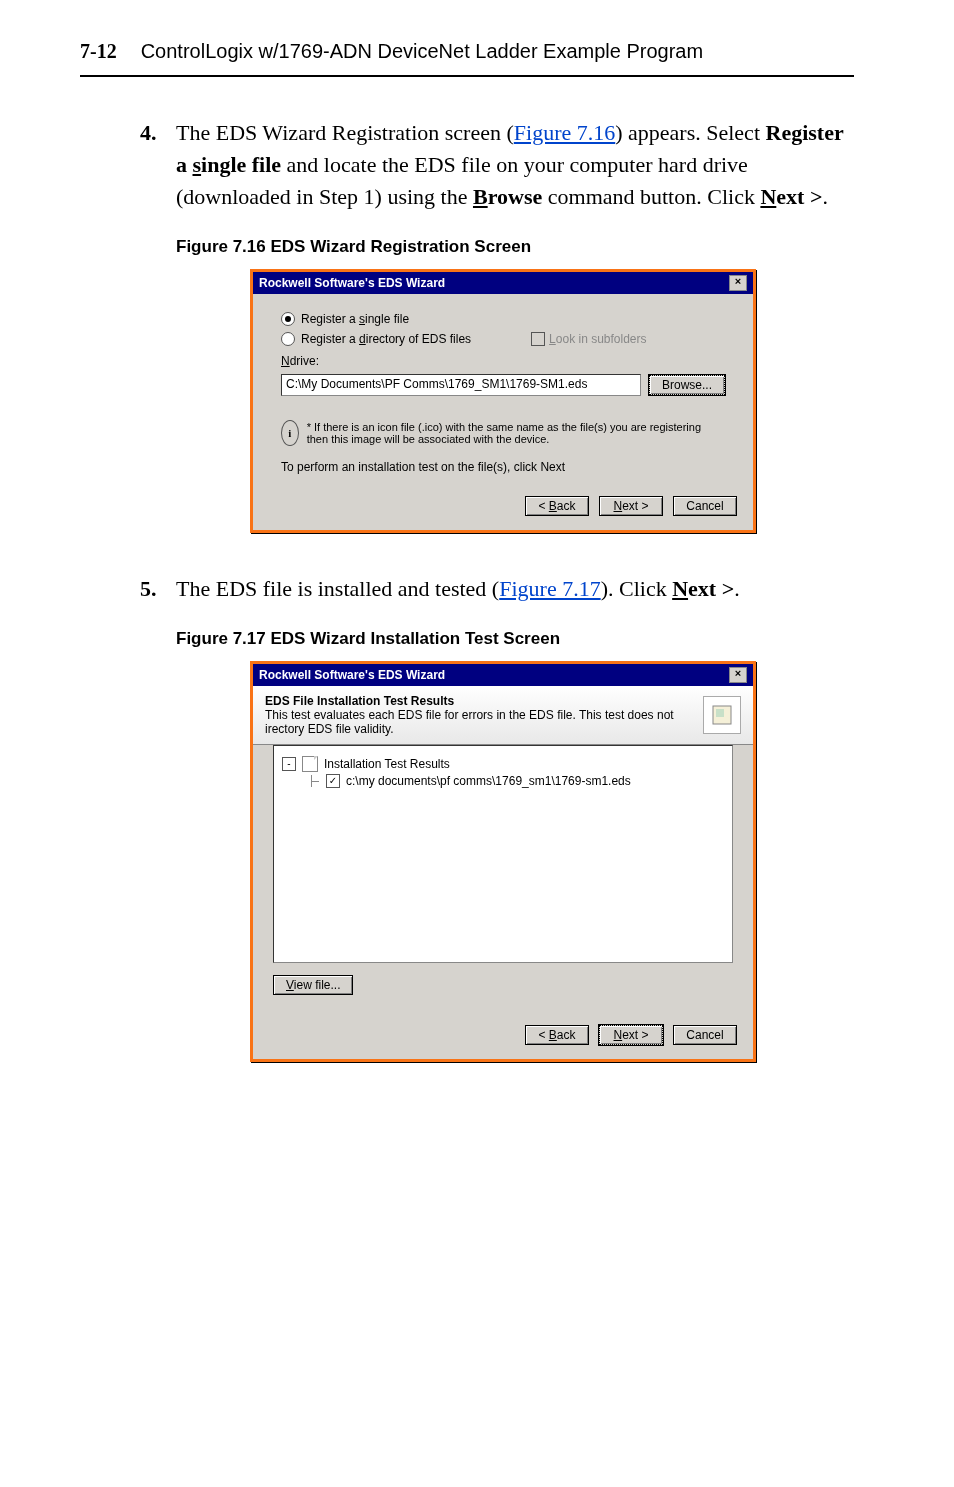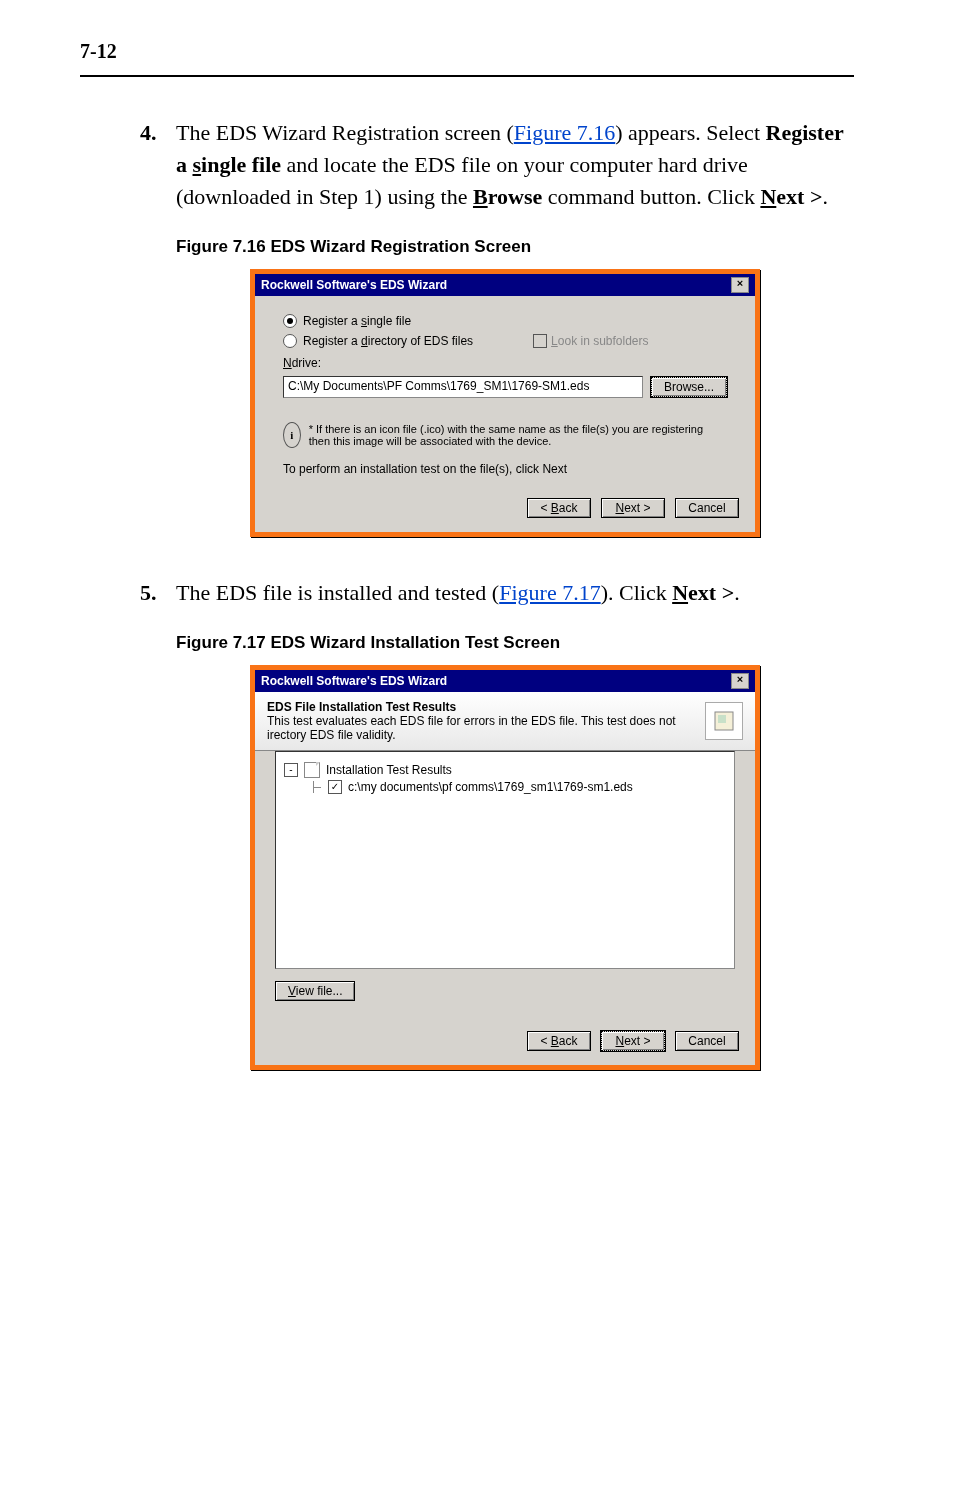--- a/index.html
+++ b/index.html
@@ -46,21 +46,21 @@
     font-size: 17px;
     margin: 18px 0 12px 96px;
   }
   
   .dialog {
     width: 500px;
     margin: 0 0 40px 170px;
     background: #d6d3ce;
     font-family: "MS Sans Serif", Tahoma, Arial, sans-serif;
     font-size: 12px;
-    border: 5px solid #f97316;
+    border: 3px solid #f97316;
     box-shadow: 1px 1px 0 #000;
     position: relative;
   }
   .titlebar {
     background: #000080;
     color: #fff;
     font-weight: bold;
     padding: 3px 6px;
     display: flex;
     justify-content: space-between;
@@ -140,20 +140,21 @@
   .folds::before{content:"";position:absolute;left:3px;top:0;width:1px;height:12px;background:#888;}
   .folds::after{content:"";position:absolute;left:3px;top:6px;width:8px;height:1px;background:#888;}
 </style>
 </head>
 <body>
 
 <div class="page">
   <div class="header">
     <div class="header-row">
       <span class="pgnum">7-12</span>
+      <span class="chapter-title">ControlLogix w/1769-ADN DeviceNet Ladder Example Program</span>
     </div>
   </div>
 
   <div class="step-block">
     <div class="step-num">4.</div>
     <div class="step-body">
       <p>
         <span>The EDS Wizard Registration screen (</span><a class="link">Figure 7.16</a><span>) appears. Select </span><b><span>Register a </span><span class="u">s</span><span>ingle file</span></b><span> and locate the EDS file on your computer hard drive (downloaded in Step 1) using the </span><b><span class="u">B</span><span>rowse</span></b><span> command button. Click </span><b><span class="u">N</span><span>ext &gt;</span></b><span>.</span>
       </p>
     </div>

